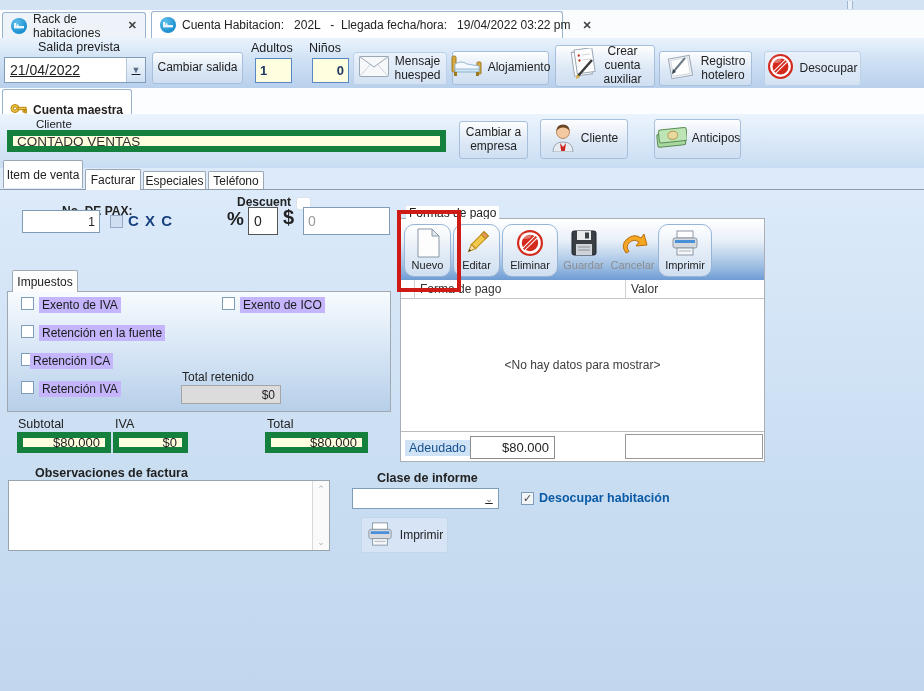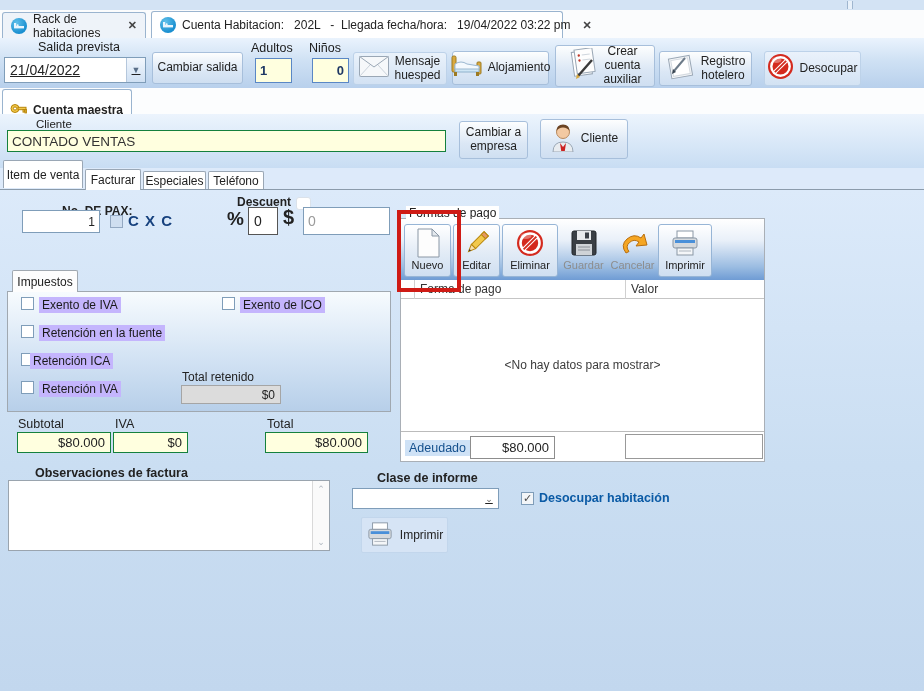--- a/index.html
+++ b/index.html
@@ -13,42 +13,42 @@
   .doc-tab{display:flex;align-items:center;gap:6px;background:#eef3f9;border:1px solid #9ab4cf;border-bottom:none;border-radius:3px 3px 0 0;padding:0 8px;box-sizing:border-box;}
   .doc-tab.active{background:#ffffff;}
   .tab-close{color:#444;font-weight:bold;font-size:11px;margin-left:6px;cursor:pointer;}
   .circle-ico{width:16px;height:16px;border-radius:50%;background:radial-gradient(circle at 35% 30%, #5fc0ea, #1a8fd0 70%);display:inline-flex;align-items:center;justify-content:center;flex:0 0 auto;}
   .circle-ico svg{display:block;}
   
   .toolbar{left:0;top:38px;width:924px;height:50px;background:linear-gradient(180deg,#eaf3fd 0%,#cfe1f4 45%,#b8d0ec 100%);border-bottom:1px solid #8aa9cc;}
   .tb-btn{display:flex;align-items:center;justify-content:center;gap:5px;background:linear-gradient(180deg,#fdfefe,#dbe7f5 60%,#cfdff1);border:1px solid #a7bfdb;border-radius:3px;box-sizing:border-box;text-align:center;line-height:1.15;cursor:pointer;}
   .tb-btn .cap{white-space:pre-line;}
   .plainlbl{color:#1a1a1a;font-size:12.5px;}
-  .yellow{background:#ffffdf;border:1px solid #15803d;box-sizing:border-box;}
+  .yellow{background:#ffffdf;border:6px solid #15803d;box-sizing:border-box;}
   .numfield{font-weight:bold;color:#1f3864;font-size:13px;display:flex;align-items:center;box-sizing:border-box;border:1px solid #5a87c5;background:#ffffdf;}
   .combo{background:#fff;border:1px solid #7f9db9;box-sizing:border-box;display:flex;align-items:center;text-decoration:underline;}
   .combo .val{flex:1;padding-left:5px;font-size:13px;color:#222;}
   .combo .arrow{width:18px;align-self:stretch;border-left:1px solid #b5c7dc;background:linear-gradient(180deg,#f2f7fd,#cfe0f3);display:flex;align-items:center;justify-content:center;color:#5a6f88;font-size:9px;}
   
   .cmrow{left:0;top:88px;width:924px;height:26px;background:#fcfdfe;}
   .cm-tab{left:2px;top:89px;width:130px;height:40px;background:#fff;border:1px solid #9ab4cf;border-bottom:none;border-radius:3px 3px 0 0;display:flex;align-items:center;gap:6px;padding-left:7px;box-sizing:border-box;font-weight:bold;}
   .clientarea{left:0;top:114px;width:924px;height:54px;background:linear-gradient(180deg,#ecf4fd,#c8ddf3);}
   
   .midgap{left:0;top:168px;width:924px;height:21px;background:#ddeafa;}
   .sub-tab{background:#fff;border:1px solid #9aa7b5;border-bottom:none;border-radius:2px 2px 0 0;display:flex;align-items:center;justify-content:center;font-size:12px;color:#222;box-sizing:border-box;cursor:pointer;}
   .hline{left:0;top:189px;width:924px;height:1px;background:#8b9bab;}
   .content{left:0;top:190px;width:924px;height:501px;background:linear-gradient(180deg,#dceafa 0%,#cadef2 55%,#c2d7ee 100%);}
   .bold{font-weight:bold;}
   .navy{color:#16417e;}
   .tinput{border:1px solid #7f9db9;background:#fff;box-sizing:border-box;font-size:12px;padding:0 4px;}
   
   .groupbox{background:#fff;border:1px solid #a9afb6;box-sizing:border-box;}
   .grouplbl{background:#fff;padding:0 3px;font-size:12px;color:#222;}
   .fp-strip{background:linear-gradient(180deg,#ffffff 0%,#e9f0f9 35%,#9cbde2 78%,#6f9cd4 100%);}
-  .fp-btn{display:flex;flex-direction:column;align-items:center;justify-content:flex-start;padding-top:2px;background:linear-gradient(180deg,#ffffff,#e2ebf6 55%,#cfdff1);border:1px solid #97b5d6;border-radius:3px;box-sizing:border-box;font-size:11px;color:#222;cursor:pointer;}
+  .fp-btn{display:flex;flex-direction:column;align-items:center;justify-content:flex-start;padding-top:2px;background:linear-gradient(180deg,#ffffff,#e2ebf6 55%,#cfdff1);border:1px solid #97b5d6;border-radius:10px;box-sizing:border-box;font-size:11px;color:#222;cursor:pointer;}
   .fp-btn.disabled{background:transparent;border-color:transparent;color:#8d8d8d;cursor:default;}
   .fp-btn .ic{height:32px;display:flex;align-items:center;justify-content:center;}
   .red-annot{border:4px solid #cf1b15;background:transparent;z-index:30;pointer-events:none;}
   .th{font-size:12px;color:#333;}
   .cb{width:13px;height:13px;background:#fff;border:1px solid #7f9db9;box-sizing:border-box;display:flex;align-items:center;justify-content:center;font-size:11px;color:#4a4a4a;}
   .cb.soft{background:#cfdef0;border-color:#93a8c2;}
   .cblbl{background:#c4b5fd;padding:1px 3px;font-size:12px;color:#1a1a1a;}
   .scroll{position:absolute;right:0;top:0;bottom:0;width:17px;background:#fafafa;border-left:1px solid #d9d9d9;display:flex;flex-direction:column;justify-content:space-between;align-items:center;color:#aeb6bf;font-size:9px;padding:3px 0;box-sizing:border-box;}
 </style>
 </head>
@@ -196,20 +196,32 @@
   <div class="abs tb-btn" style="left:540px;top:119px;width:88px;height:40px;">
     <span>
       <svg width="26" height="30" viewBox="0 0 26 30">
           <path d="M3 30 q0 -10 10 -10 q10 0 10 10 z" fill="#e8ecf0" stroke="#9aa7b5"></path>
           <path d="M10 21 l3 4 l3 -4 l-1.2 8 h-3.6 z" fill="#cc2222"></path>
           <circle cx="13" cy="10" r="6.5" fill="#f3c9a2" stroke="#b98a5e"></circle>
           <path d="M6.5 9 q0 -6.5 6.5 -6.5 q6.5 0 6.5 6.5 q-2 -3.5 -6.5 -3.5 q-4.5 0 -6.5 3.5 z" fill="#6b4423"></path>
         </svg>
     </span>
     <span>Cliente</span>
+  </div>
+  <div class="abs tb-btn" style="left:654px;top:119px;width:87px;height:40px;">
+    <span>
+      <svg width="32" height="24" viewBox="0 0 32 24">
+          <g transform="rotate(-6 16 12)">
+            <rect x="2" y="8" width="28" height="13" rx="2" fill="#a8d8a0" stroke="#5c8c55"></rect>
+            <rect x="4" y="4" width="28" height="13" rx="2" fill="#bde4b4" stroke="#5c8c55"></rect>
+            <ellipse cx="18" cy="10.5" rx="5" ry="4" fill="#e9d9a0" stroke="#b59b4e"></ellipse>
+          </g>
+        </svg>
+    </span>
+    <span>Anticipos</span>
   </div>
 
   <div class="abs midgap"></div>
   <div class="abs sub-tab" style="left:3px;top:160px;width:80px;height:28px;">
       <span>Item de venta</span>
     </div>
   <div class="abs sub-tab" style="left:85px;top:169px;width:56px;height:21px;z-index:2;">
       <span>Facturar</span>
     </div>
   <div class="abs sub-tab" style="left:143px;top:171px;width:63px;height:19px;">

